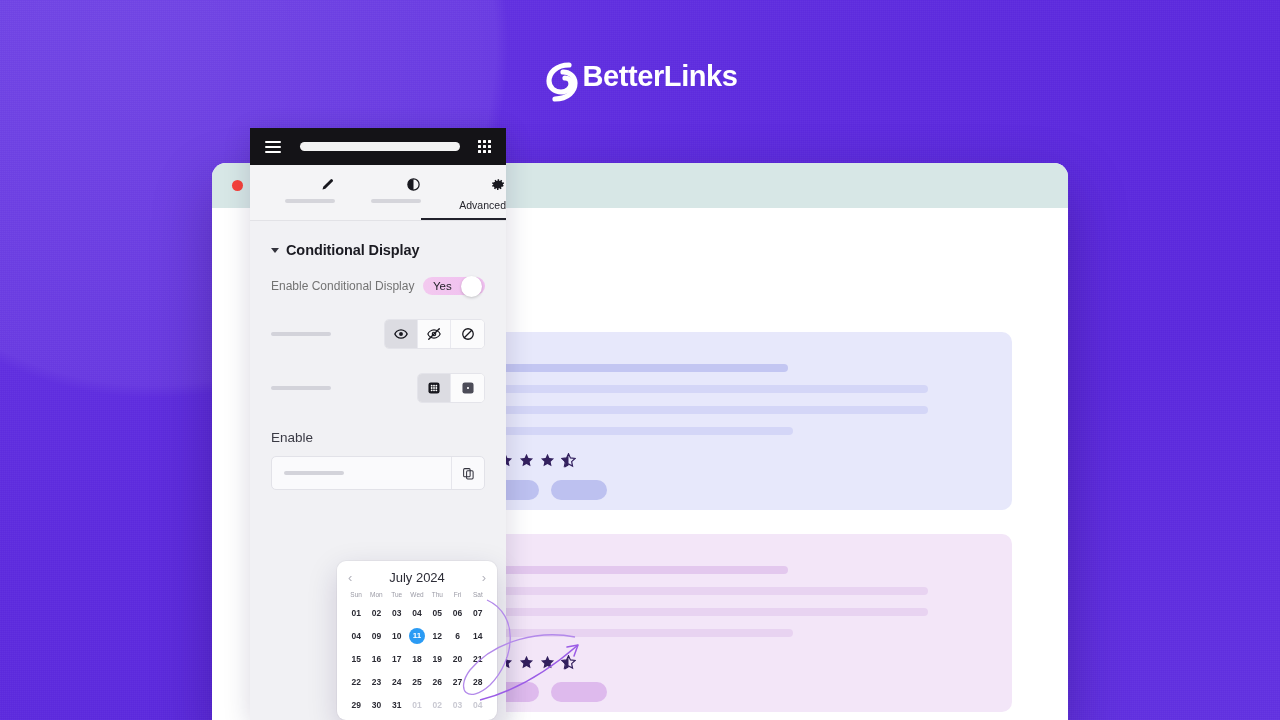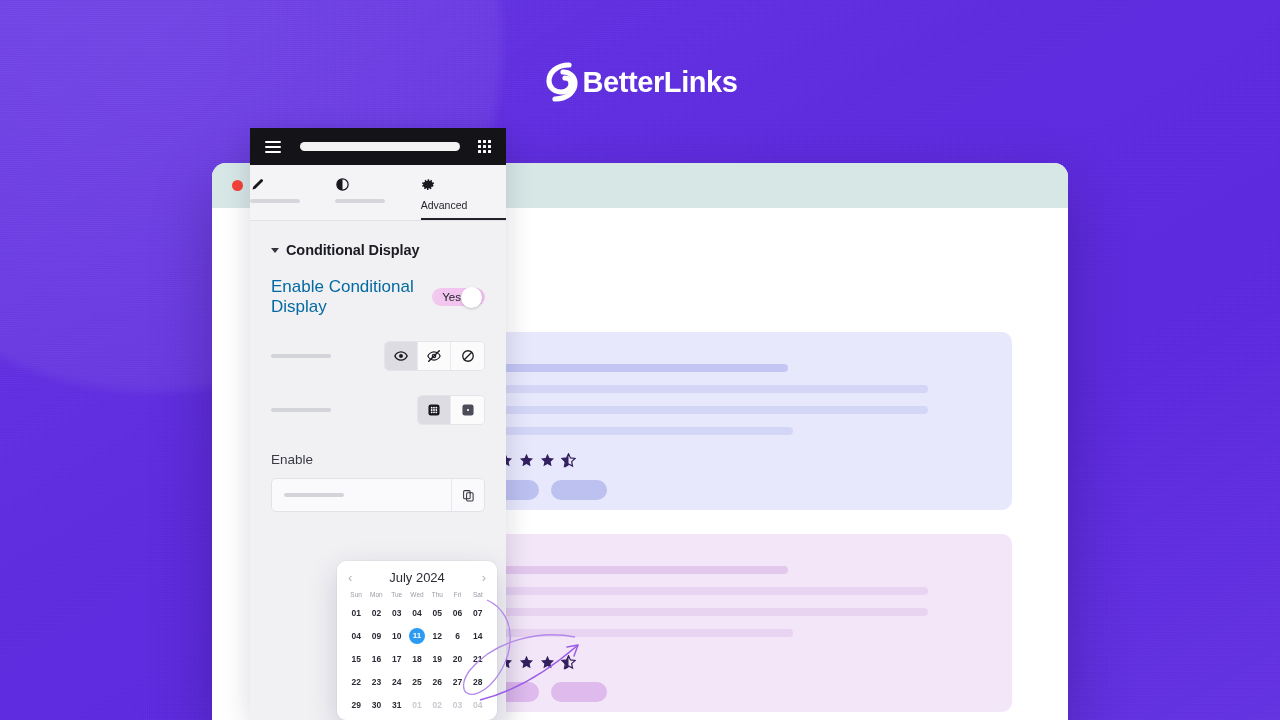--- a/index.html
+++ b/index.html
@@ -20,21 +20,21 @@
   #backdrop::after{
     content:""; position:absolute; inset:0;
     background-image:
       repeating-linear-gradient(0deg, rgba(255,255,255,.018) 0 1px, transparent 1px 2px),
       repeating-linear-gradient(90deg, rgba(255,255,255,.018) 0 1px, transparent 1px 2px);
   }
 
   
   #brand {
     position: absolute; left: 0; right: 0; top: 60px;
-    display: flex; align-items: center; justify-content: center; gap: 0;
+    display: flex; justify-content: center; gap: 0;
     z-index: 6;
   }
   #brand .mark { width: 40px; height: 44px; display: block; }
   #brand .word {
     color: #ffffff; font-size: 29px; font-weight: 700; letter-spacing: -0.4px;
   }
 
   
   #browser {
     position: absolute; left: 212px; top: 163px; width: 856px; height: 560px;
@@ -109,34 +109,34 @@
   }
   .hamb { width: 16px; display: flex; flex-direction: column; gap: 3px; }
   .hamb i { display: block; height: 2px; background: #fff; border-radius: 1px; }
   .ph-url { width: 160px; height: 9px; border-radius: 5px; background: #f3f3f3; }
   .grid9 { display: grid; grid-template-columns: repeat(3,3px); gap: 2px; }
   .grid9 i { width: 3px; height: 3px; background: #fff; border-radius: .5px; display:block; }
 
   #tabs { display: flex; background: #f4f4f6; border-bottom: 1px solid #e2e2e6; }
   .tab {
     flex: 1; padding: 12px 0 7px 0; display: flex; flex-direction: column;
-    align-items: flex-start; gap: 7px; border-bottom: 2px solid transparent;
+    align-items: flex-end; gap: 7px; border-bottom: 2px solid transparent;
   }
   .tab.active { border-bottom-color: #21212b; }
   .tab svg { width: 15px; height: 15px; display: block; }
   .tab .tbar { width: 50px; height: 4px; border-radius: 2px; background: #d5d5db; }
   .tab .tlabel { font-size: 10.5px; color: #25252d; font-weight: 400; }
 
   #panel-body { padding: 21px 21px 0 21px; }
   .section-head { display: flex; align-items: center; gap: 7px; margin-bottom: 19px; }
   .caret { width: 0; height: 0; border-left: 4px solid transparent; border-right: 4px solid transparent; border-top: 5px solid #33333c; }
   .section-title { font-size: 14.5px; font-weight: 700; color: #1b1b22; letter-spacing: -0.1px; }
 
   .row { display: flex; align-items: center; justify-content: space-between; }
-  .row-label { font-size: 17px; color: #0369a1; }
+  .row-label { font-size: 12px; color: #737373; }
   .toggle {
     width: 62px; height: 18px; border-radius: 14px;
     background: linear-gradient(90deg,#f3c9ef 0%, #f0bff0 100%);
     display: flex; align-items: center; justify-content: space-between;
     padding: 0 3px 0 10px;
   }
   .toggle .tval { font-size: 11.5px; color: #1d1d24; font-weight: 400; }
   .toggle .knob { width: 21px; height: 21px; border-radius: 50%; background: #fff; box-shadow: 0 1px 3px rgba(0,0,0,.2); }
 
   .ctrl-row { display: flex; align-items: center; justify-content: space-between; margin-top: 24px; }

